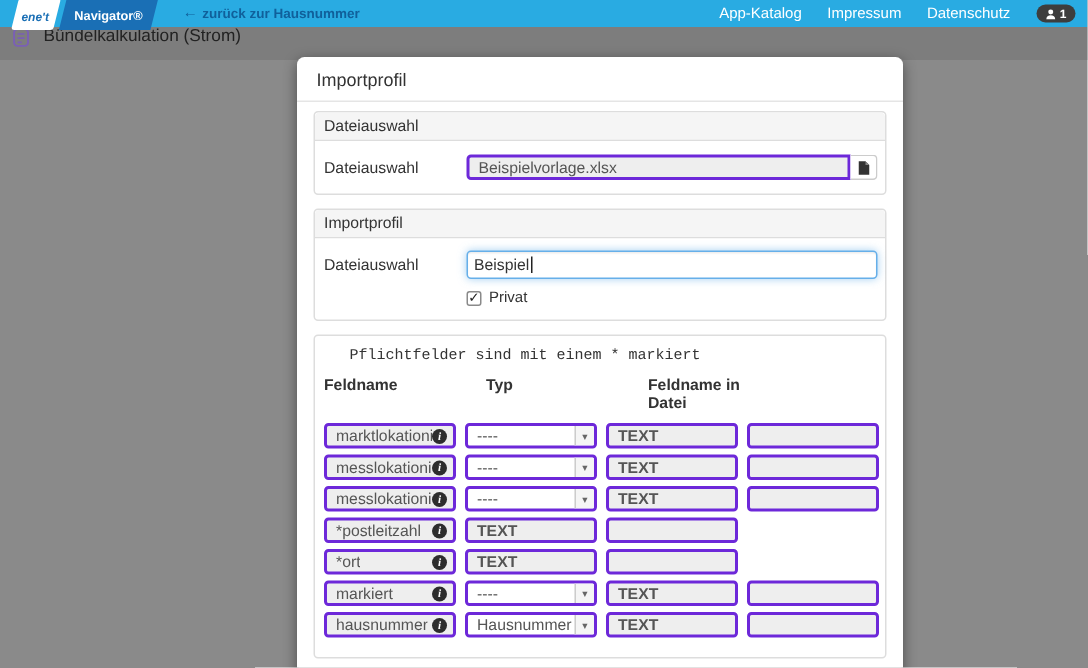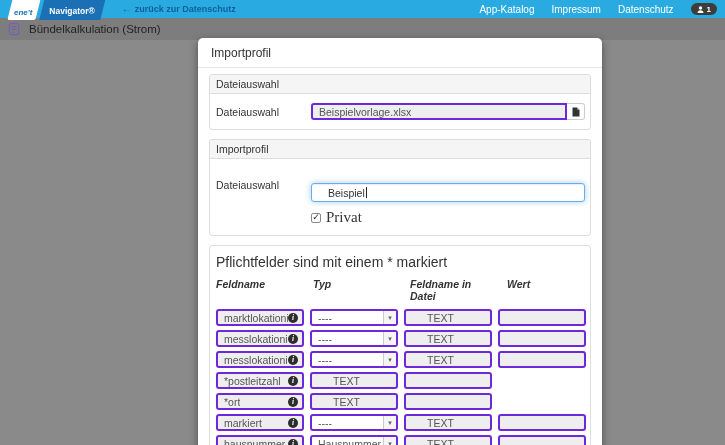--- a/index.html
+++ b/index.html
@@ -42,21 +42,21 @@
   .nav-link { color:#ffffff; font-size:10px; cursor:pointer; }
   .user-badge {
     background:#3d3d3d; border-radius:8px; height:12px; padding:0 6px;
     display:flex; align-items:center; gap:3px; color:#fff; font-size:8px;
     font-weight:bold; cursor:pointer;
   }
 
   
   .subheader {
     position:absolute; top:18px; left:0; right:0; height:22px;
-    background:#7d7d7d; display:flex; align-items:center;
+    background:#7d7d7d; display:flex; 
     padding:0 8px; gap:8px; z-index:1;
   }
   .subheader-title { font-size:11.5px; color:#222; }
 
   
   .modal {
     position:absolute; left:198px; top:38px; width:404px;
     background:#fff; border-radius:5px;
     box-shadow:0 3px 9px rgba(0,0,0,.45);
     z-index:5; padding-bottom:10px;
@@ -88,75 +88,75 @@
   .file-input { flex:1; border-radius:3px 0 0 3px; padding:0 6px; }
   .file-btn {
     width:18px; background:#fff; border:1px solid #ccc; border-left:0;
     border-radius:0 3px 3px 0; display:flex; align-items:center;
     justify-content:center; cursor:pointer; height:17px;
   }
 
   .text-input-focused {
     height:19px; border:1px solid #66afe9; border-radius:3px;
     box-shadow:inset 0 1px 1px rgba(0,0,0,.075), 0 0 6px rgba(102,175,233,.6);
-    display:flex; align-items:center; padding:0 16px;
-    font-size:10.5px; color:#333; background:#fff;margin-top:16px;
+    display:flex; align-items:center; padding:0 4px;
+    font-size:10.5px; color:#333; background:#fff;
   }
   .caret-bar { width:1px; height:11px; background:#222; margin-left:1px;
     animation:blink 1s steps(1) infinite; }
   @keyframes blink { 50% { opacity:0; } }
 
   .checkbox-row { margin-top:7px; display:flex; align-items:center; gap:5px;
     margin-left:96px; }
   .checkbox {
     width:10px; height:10px; border:1px solid #8a8a8a; border-radius:2px;
     background:#fff; display:flex; align-items:center; justify-content:center;
     font-size:9px; color:#222; line-height:1; cursor:pointer;
   }
-  .checkbox-label { font-size:15px; color:#333;font-family:Liberation Serif, serif; }
+  .checkbox-label { font-size:10px; color:#333; }
 
   
-  .mapping-note { font-size:14px; color:#333; margin:0 0 8px 1px; }
-  .mapping-header { display:flex; gap:20px; margin-bottom:7px; padding:0 1px;font-style:italic; }
+  .mapping-note { font-size:10px; color:#333; margin:0 0 8px 18px;font-family:Liberation Mono, monospace; }
+  .mapping-header { display:flex; gap:20px; margin-bottom:7px; padding:0 1px; }
   .mapping-header .col { width:88px; font-weight:bold; font-size:10.5px; color:#333; }
   .mapping-row { display:flex; gap:6px; margin-bottom:4px; padding:0 1px; }
   .mapping-row .col { width:88px; flex:0 0 88px; }
 
   .field-box { justify-content:space-between; padding:0 4px 0 6px; overflow:hidden; }
   .field-text { white-space:nowrap; overflow:hidden; }
   .info-icon {
     flex:0 0 auto; width:10px; height:10px; border-radius:50%;
     background:#2d2d2d; color:#fff; font-size:7.5px; font-weight:bold;
     font-style:italic; font-family:"Liberation Serif","DejaVu Serif",serif;
     display:flex; align-items:center; justify-content:center; cursor:pointer;
   }
   .select-box { justify-content:space-between; overflow:hidden; cursor:pointer; }
   .select-value { padding-left:6px; flex:1; white-space:nowrap; overflow:hidden; }
   .select-caret {
     flex:0 0 13px; width:13px; align-self:stretch; border-left:1px solid #ccc;
     background:#f5f5f5; display:flex; align-items:center; justify-content:center;
     font-size:7px; color:#666;
   }
-  .type-box { padding:0 21px; }
+  .type-box { padding:0 6px;font-weight:bold; }
 </style>
 </head>
 <body>
 
 <div class="navbar">
   <div class="brand-group">
     <div class="logo-white">
       <span>ene't</span>
     </div>
     <div class="logo-blue">
       <span>Navigator®</span>
     </div>
   </div>
   <div class="back-link">
     <span class="back-arrow">←</span>
-    <span>zurück zur Datenschutz</span>
+    <span>zurück zur Hausnummer</span>
   </div>
   <div class="nav-right">
     <span class="nav-link">App-Katalog</span>
     <span class="nav-link">Impressum</span>
     <span class="nav-link">Datenschutz</span>
     <div class="user-badge">
       <svg width="7" height="7" viewBox="0 0 8 8">
         <circle cx="4" cy="2.3" r="1.9" fill="#fff"></circle>
         <path d="M0.6 8 C0.6 5.8 2.1 4.8 4 4.8 S7.4 5.8 7.4 8 Z" fill="#fff"></path>
       </svg>
@@ -220,21 +220,20 @@
       </div>
     </div>
 
     <div class="panel">
       <div class="panel-body tight">
         <div class="mapping-note">Pflichtfelder sind mit einem * markiert</div>
         <div class="mapping-header">
           <span class="col">Feldname</span>
           <span class="col">Typ</span>
           <span class="col">Feldname in Datei</span>
-          <span class="col">Wert</span>
         </div>
         <div id="mapping-rows">
   <div class="mapping-row">
     <div class="col box disabled field-box">
       <span class="field-text">marktlokationid</span>
       <span class="info-icon">i</span>
     </div>
     <div class="col box select-box">
       <span class="select-value">----</span>
       <span class="select-caret">▾</span>

